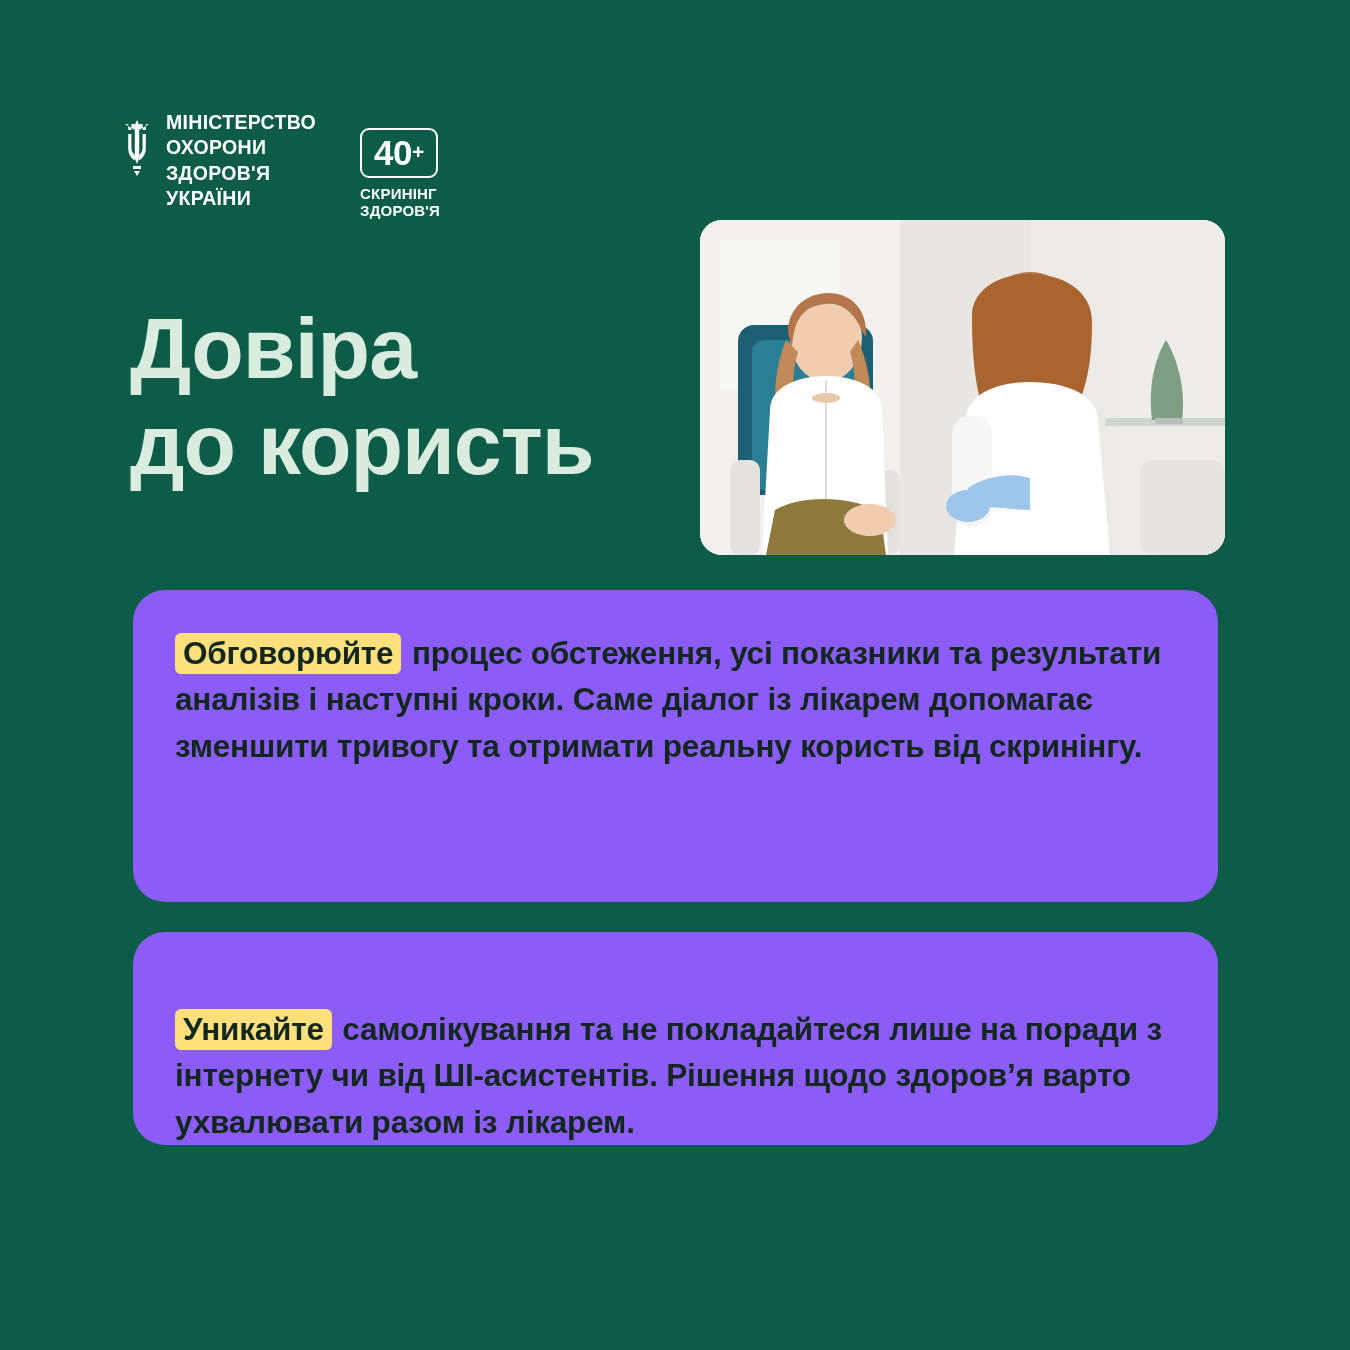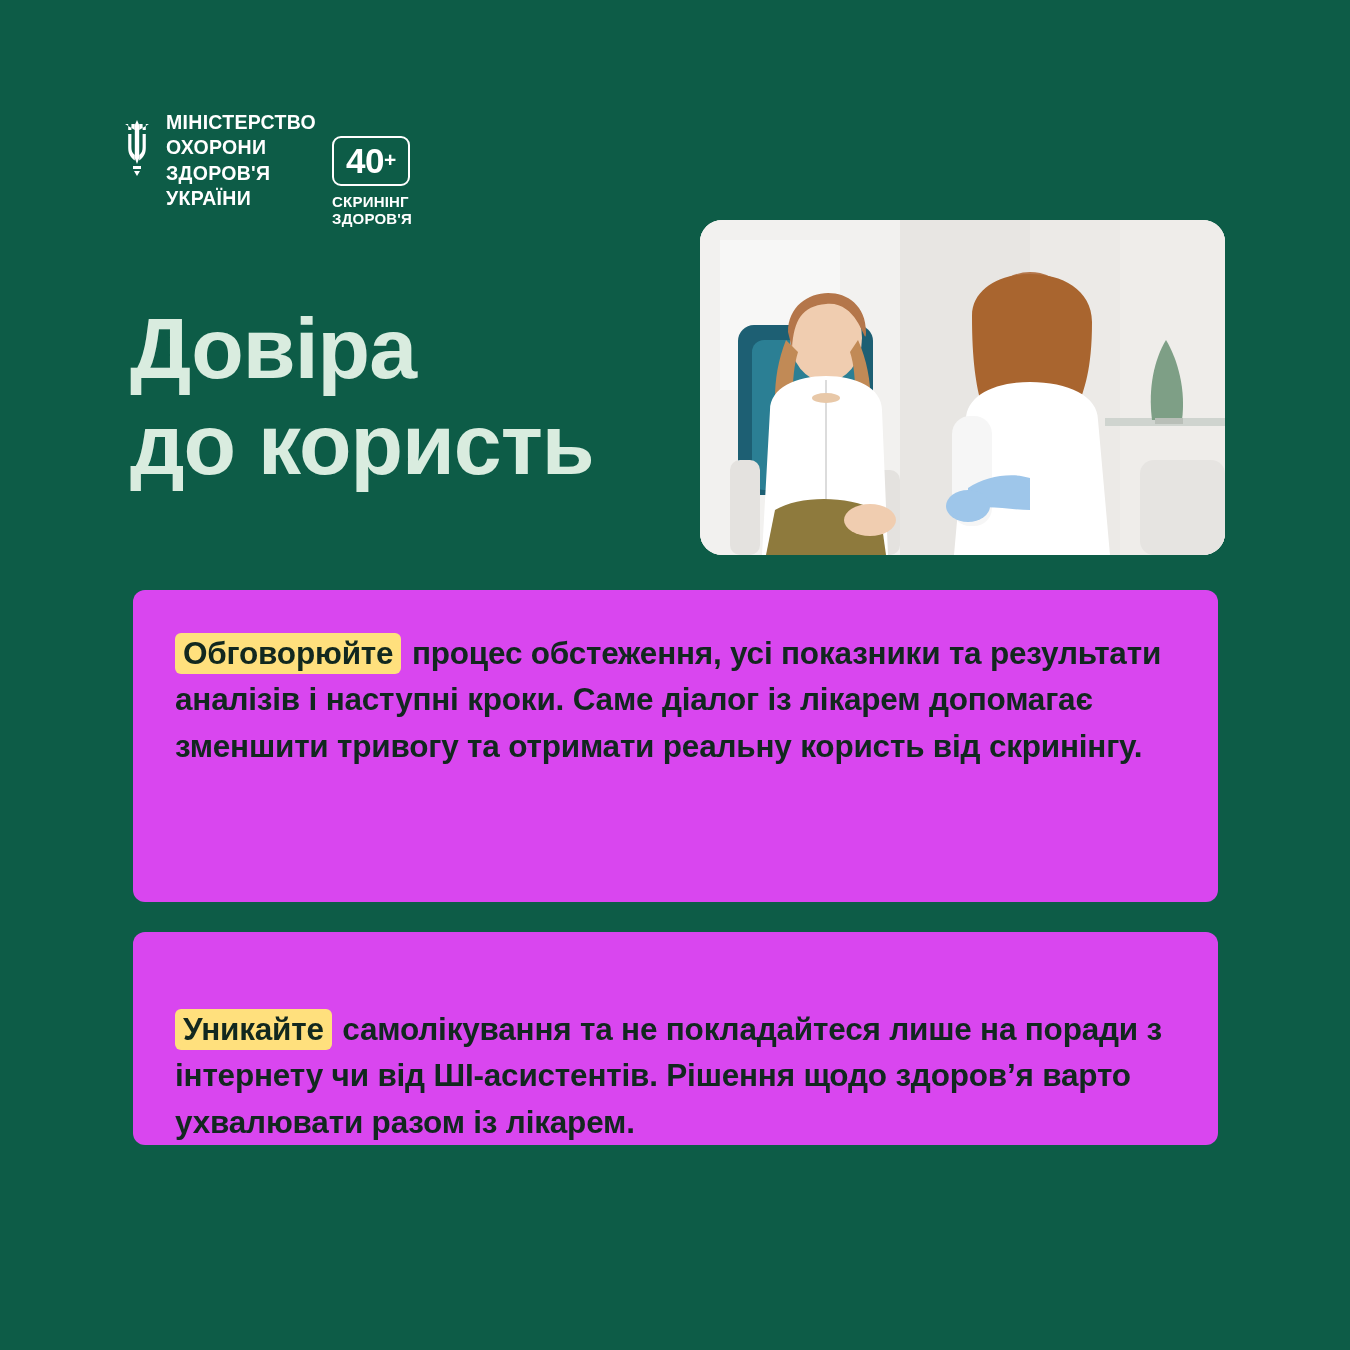--- a/index.html
+++ b/index.html
@@ -15,21 +15,21 @@
     position: relative;
   }
 
   
   .header {
     position: absolute;
     top: 110px;
     left: 122px;
     display: flex;
     align-items: flex-start;
-    gap: 16px;
+    gap: 44px;
   }
   .moz-logo {
     display: flex;
     align-items: flex-start;
     gap: 14px;
   }
   .tryzub {
     width: 30px;
     height: 60px;
     margin-top: 8px;
@@ -37,21 +37,21 @@
   }
   .moz-text {
     color: #ffffff;
     font-size: 19.5px;
     font-weight: 700;
     line-height: 1.30;
     letter-spacing: 0.3px;
     white-space: pre-line;
   }
   .screening-logo {
-    margin-top: 26px;
+    margin-top: 18px;
   }
   .screening-box {
     border: 2.5px solid #ffffff;
     border-radius: 9px;
     padding: 5px 12px 6px 12px;
     display: inline-block;
   }
   .screening-num {
     color: #ffffff;
     font-size: 35px;
@@ -93,22 +93,22 @@
     overflow: hidden;
     background: #e9e7e4;
   }
   .photo svg { display: block; }
 
   
   .card {
     position: absolute;
     left: 133px;
     width: 1085px;
-    background: #d946ef;
-    border-radius: 12px;
+    background: #8b5cf6;
+    border-radius: 32px;
     box-sizing: border-box;
     padding: 40px 42px 44px 42px;
   }
   .card1 { top: 590px; height: 312px; }
   .card2 { top: 932px; height: 213px; }
 
   .card-text {
     color: #12281f;
     font-size: 31.5px;
     font-weight: 700;

